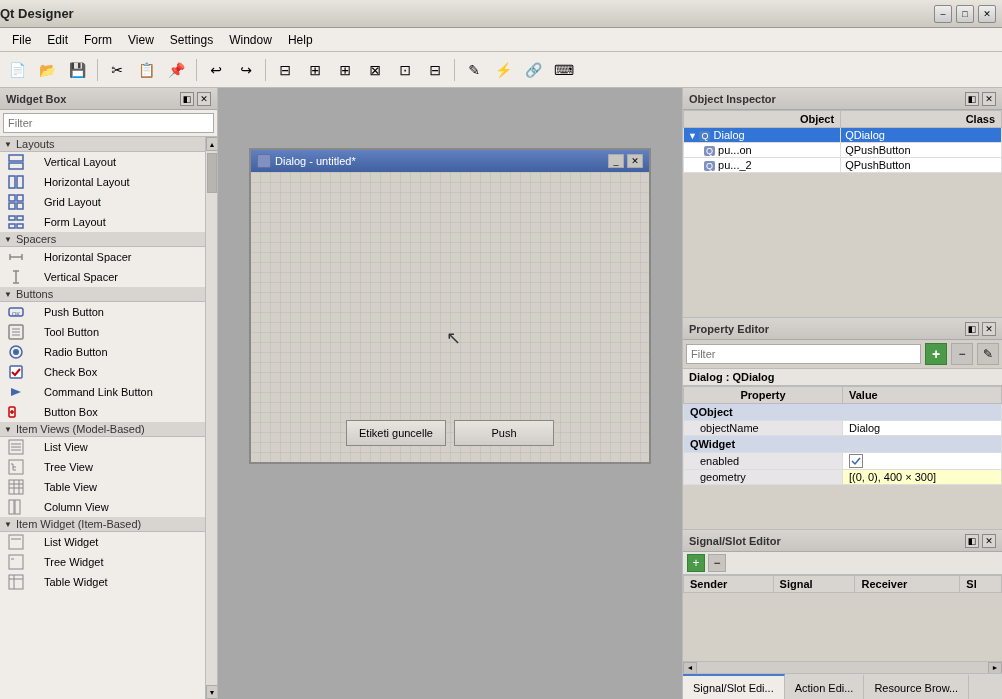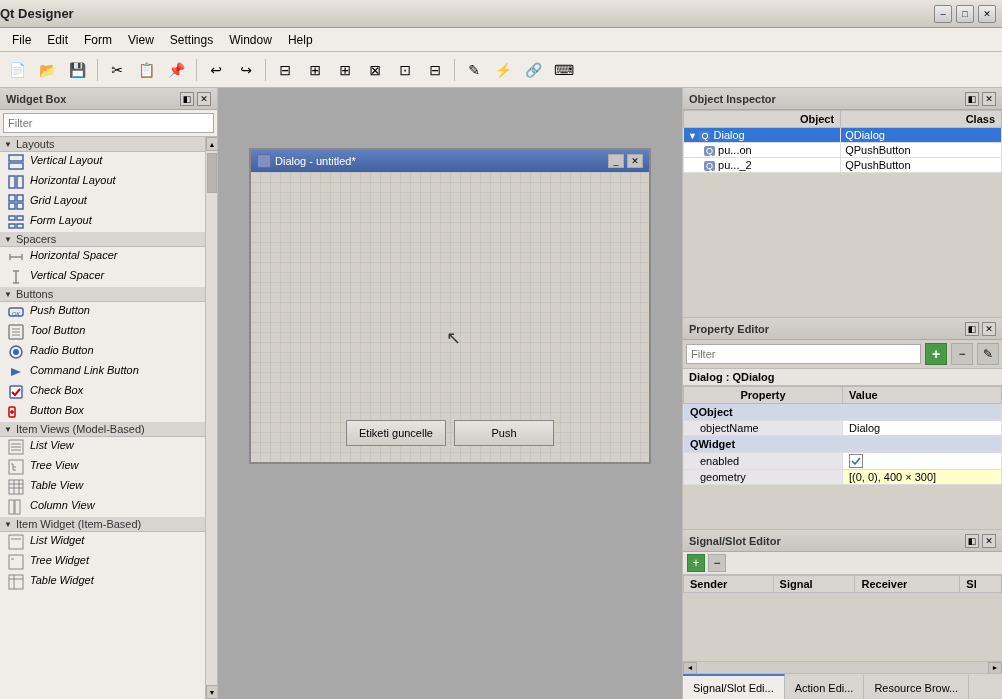--- a/index.html
+++ b/index.html
@@ -29,21 +29,21 @@
     .panel-title { font-size: 11px; font-weight: bold; color: #333; }
     .panel-controls { display: flex; gap: 3px; }
     .panel-ctrl-btn { width: 14px; height: 14px; border: 1px solid #888; background: #d8d5d0; display: flex; align-items: center; justify-content: center; font-size: 9px; cursor: pointer; }
 
     .widget-filter { padding: 3px; border-bottom: 1px solid #bbb; }
     .widget-filter input { width: 100%; height: 20px; border: 1px solid #aaa; padding: 0 4px; background: white; font-size: 11px; }
 
     .widget-list { overflow-y: auto; flex: 1; }
     .widget-section { background: #d8d5d0; padding: 1px 4px; font-size: 11px; display: flex; align-items: center; gap: 4px; color: #333; cursor: pointer; border-bottom: 1px solid #bbb; }
     .widget-section::before { content: '▼'; font-size: 8px; }
-    .widget-item { display: flex; gap: 6px; padding: 2px 8px; font-size: 11px; cursor: pointer; font-style: italic; }
+    .widget-item { display: flex; align-items: center; gap: 20px; padding: 2px 8px; font-size: 11px; cursor: pointer; }
     .widget-icon { width: 16px; height: 16px; display: flex; align-items: center; justify-content: center; font-size: 11px; flex-shrink: 0; }
     .scroll-bar { width: 12px; background: #d8d5d0; border-left: 1px solid #bbb; display: flex; flex-direction: column; }
     .scroll-btn { width: 12px; height: 14px; background: #d0cdc8; border: 1px solid #aaa; display: flex; align-items: center; justify-content: center; font-size: 7px; }
     .scroll-track { flex: 1; background: #e0ddd8; }
     .scroll-thumb { width: 10px; height: 40px; background: #b8b5b0; border: 1px solid #aaa; margin: 0 auto; margin-top: 2px; }
 
     
     .canvas-area { flex: 1; background: #a8a8a8; display: flex; align-items: flex-start; justify-content: flex-start; padding: 10px; overflow: hidden; position: relative; }
     .dialog-window { background: #d4d0c8; border: 2px solid #888; width: 402px; position: relative; margin: 50px auto 0; }
     .dialog-title-bar { background: linear-gradient(to bottom, #6080c0, #4060a0); height: 22px; display: flex; align-items: center; justify-content: space-between; padding: 0 6px; }
@@ -265,33 +265,33 @@
             <svg width="16" height="16">
                 <circle cx="8" cy="8" r="6" fill="none" stroke="#4466aa" stroke-width="1.5"></circle>
                 <circle cx="8" cy="8" r="3" fill="#4466aa"></circle>
               </svg>
           </div>
           <span>Radio Button</span>
         </div>
         <div class="widget-item">
           <div class="widget-icon">
             <svg width="16" height="16">
-                <polygon points="3,4 13,8 3,12" fill="#4466aa"></polygon>
-              </svg>
-          </div>
-          <span>Command Link Button</span>
-        </div>
-        <div class="widget-item">
-          <div class="widget-icon">
-            <svg width="16" height="16">
                 <rect x="2" y="2" width="12" height="12" rx="1" fill="white" stroke="#4466aa" stroke-width="1.5"></rect>
                 <path d="M4 8 L7 11 L12 5" stroke="#c00" stroke-width="2" fill="none"></path>
               </svg>
           </div>
           <span>Check Box</span>
+        </div>
+        <div class="widget-item">
+          <div class="widget-icon">
+            <svg width="16" height="16">
+                <polygon points="3,4 13,8 3,12" fill="#4466aa"></polygon>
+              </svg>
+          </div>
+          <span>Command Link Button</span>
         </div>
         <div class="widget-item">
           <div class="widget-icon">
             <svg width="16" height="16">
                 <rect x="1" y="3" width="6" height="10" rx="1" fill="none" stroke="#c00" stroke-width="1.5"></rect>
                 <line x1="4" y1="6" x2="4" y2="10" stroke="#c00" stroke-width="1.5"></line>
                 <line x1="2" y1="8" x2="6" y2="8" stroke="#c00" stroke-width="1.5"></line>
               </svg>
           </div>
           <span>Button Box</span>

